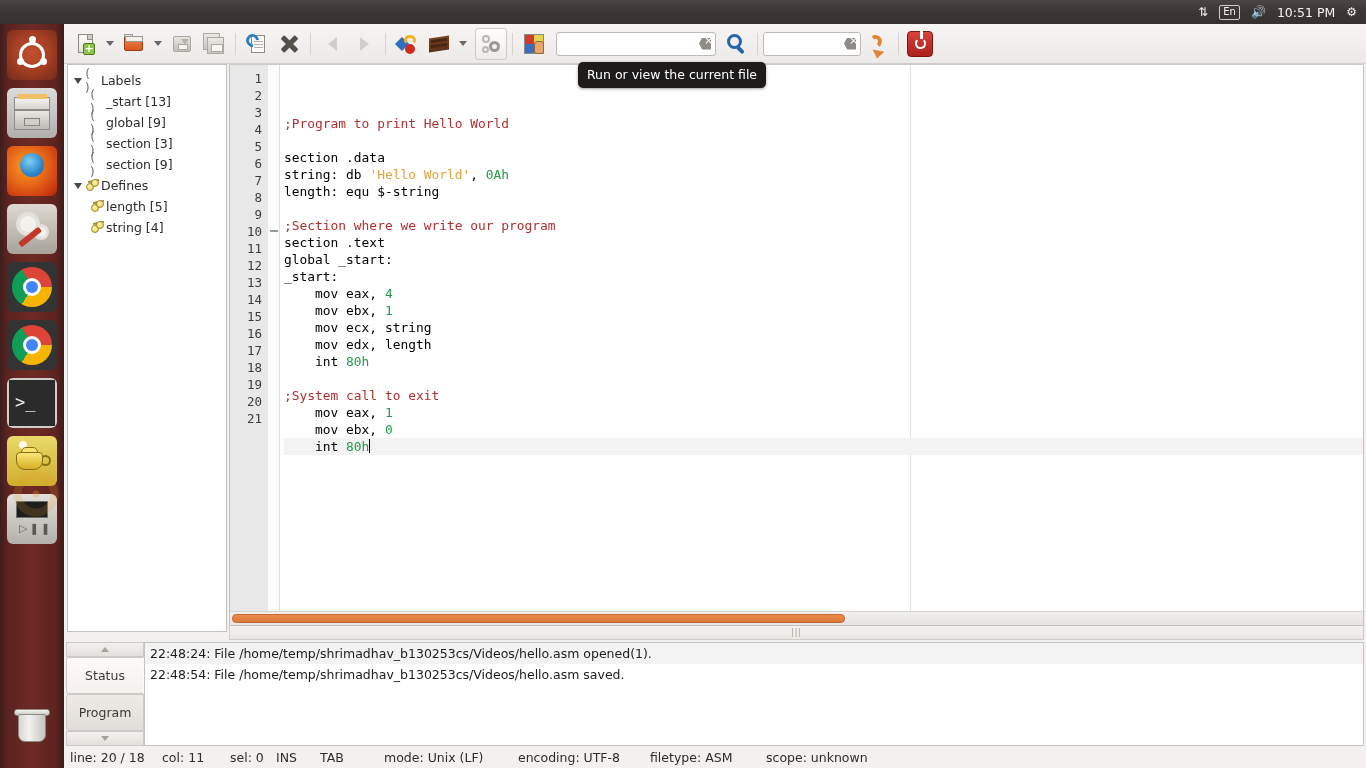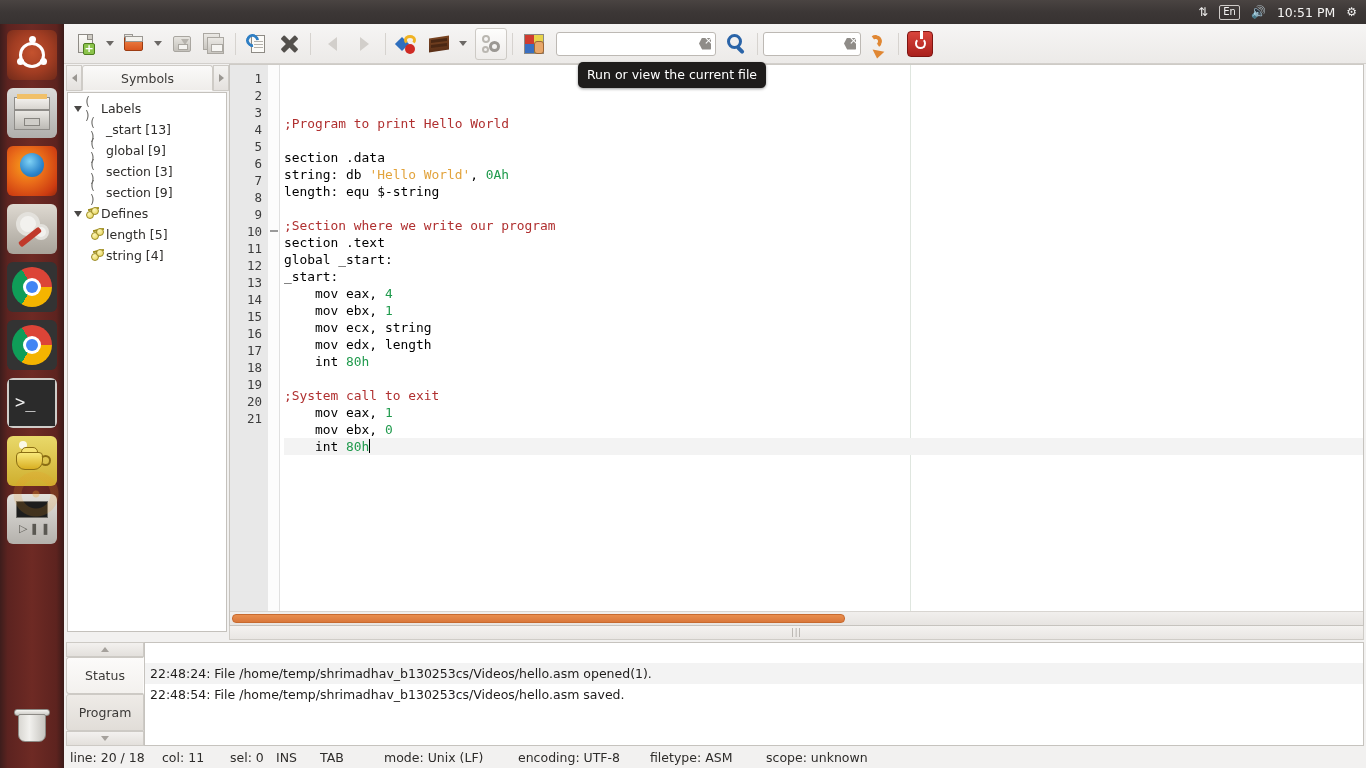--- a/index.html
+++ b/index.html
@@ -417,21 +417,21 @@
   .msg-tab.inactive {
     background: linear-gradient(to bottom,#eeebe7,#e1ddd8);
     border:1px solid #cdcac5;
     border-radius: 3px 0 0 3px;
   }
   #msg-list {
     flex:1; background:#fff; border:1px solid #c6c3be;
     font-size: 12.5px; color:#1e1c1b; overflow:hidden;
   }
   .msg-row { height: 21px; line-height: 21px; padding: 0 5px; }
-  .msg-row.alt { background:#f3f3f3;margin-top:20px; }
+  .msg-row.alt { background:#f3f3f3; }
 
   
   #statusbar {
     height: 22px; display:flex; align-items:center;
     font-size:12.5px; color:#2e2c2a;
     background: #f2f1f0;
     padding-left: 6px; gap: 0px;
   }
   #statusbar .seg { white-space:nowrap; }
 </style>
@@ -669,29 +669,20 @@
       <div class="tb-btn">
         <span class="quitbtn">
             <span class="pwr"></span>
           </span>
       </div>
     </div>
 
     <div id="body">
 
       <div id="sidebar">
-        <div id="sb-header">
-          <div class="sb-nav left">
-              <i></i>
-            </div>
-          <div id="sb-tab">Symbols</div>
-          <div class="sb-nav right">
-              <i></i>
-            </div>
-        </div>
         <div id="sb-tree">
 
           <div class="tree-row">
             <span class="expander">
                 <i></i>
               </span>
             <span class="sym-ico">
                 <span class="br-ico">( )</span>
               </span>
             <span>Labels</span>

